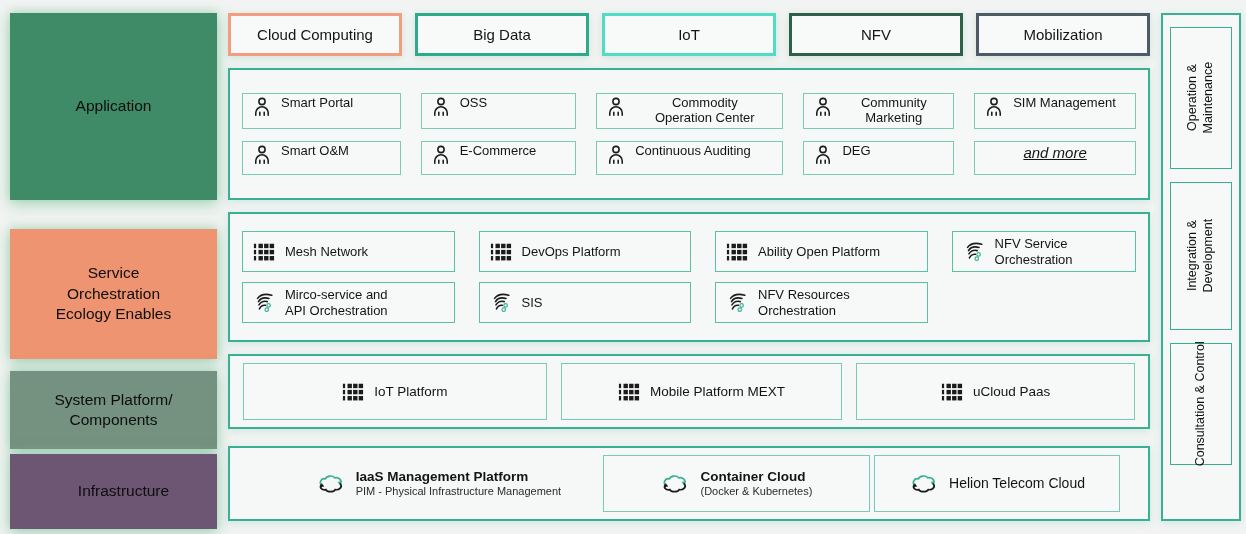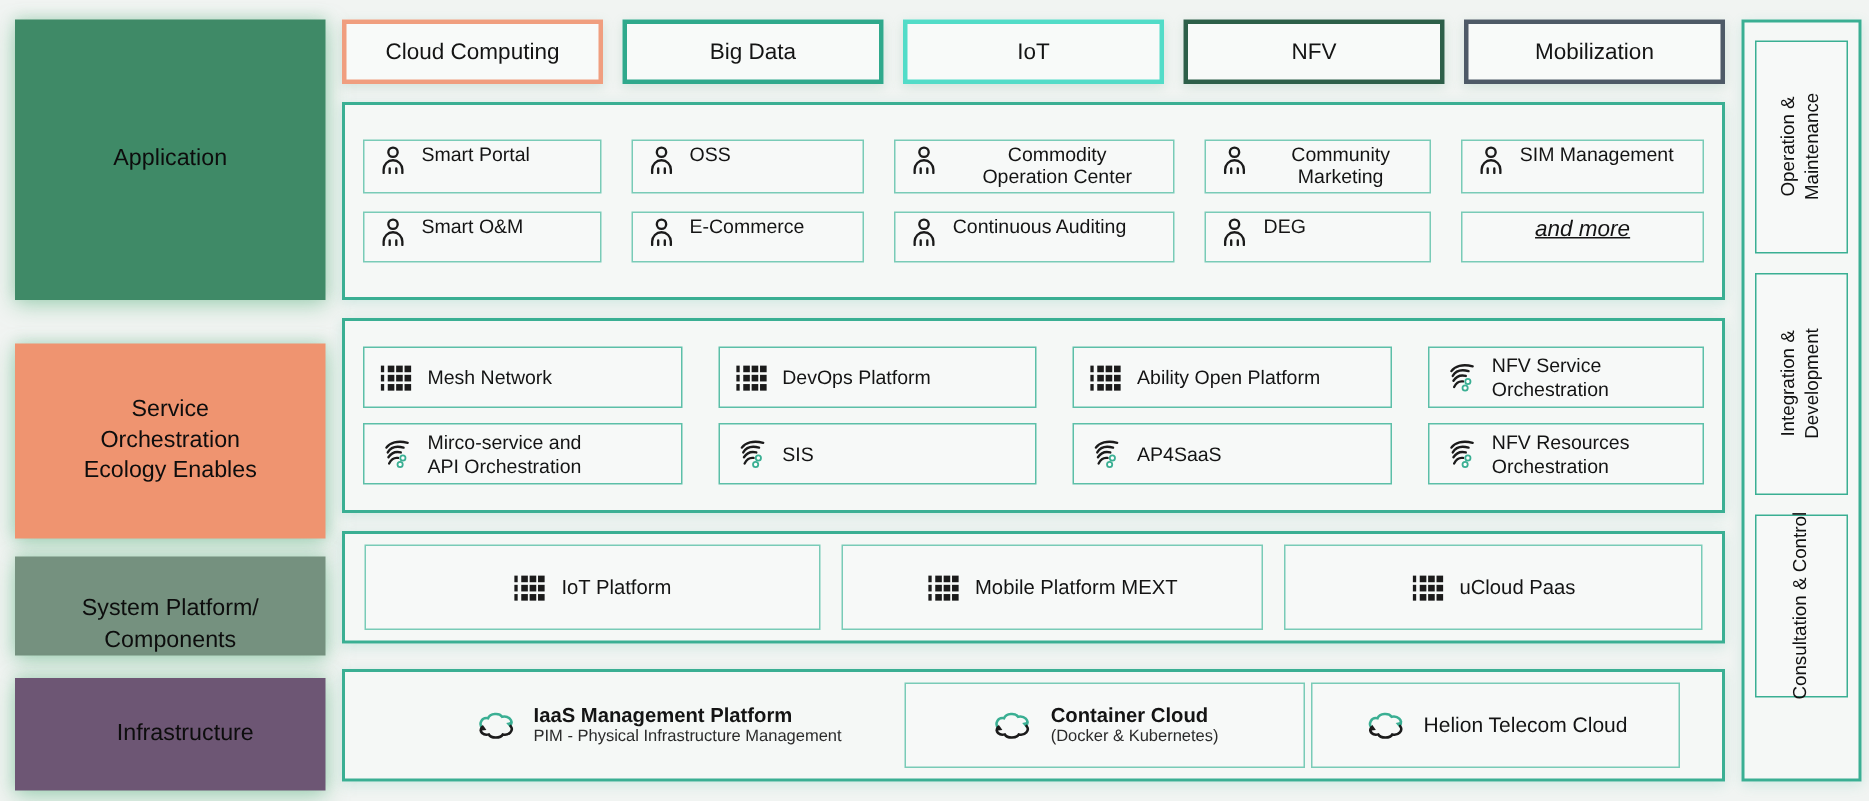--- a/index.html
+++ b/index.html
@@ -17,21 +17,21 @@
   
   .leftcol{display:flex;flex-direction:column;}
   .layer-label{
     display:flex;align-items:center;justify-content:center;text-align:center;
     font-size:15.5px;line-height:1.32;color:#0d0d0d;
     box-shadow:0 4px 14px rgba(126,193,155,.65),0 -2px 8px rgba(126,193,155,.35);
   }
   .layer-label span{white-space:pre-line;}
   .h-app{height:187px;margin-bottom:29px;}
   .h-svc{height:130px;margin-bottom:12px;}
-  .h-plat{height:66px;margin-bottom:15px;align-items:flex-end;}
+  .h-plat{height:78px;margin-bottom:5px;}
   .h-infra{height:75px;}
   
   .maincol{display:flex;flex-direction:column;min-width:0;}
   .topchips{display:grid;grid-template-columns:repeat(5,1fr);gap:13px;height:43px;margin-bottom:12px;}
   .topchip{
     background:#f8faf9;border:3px solid #999;
     display:flex;align-items:center;justify-content:center;
     font-size:15px;box-shadow:0 2px 7px rgba(120,180,150,.25);
   }
   .rowbox{
@@ -289,26 +289,20 @@
         <div class="chip2">
             <svg class="ic">
               <use href="#i-swirl"></use>
             </svg>
             <span class="lbl">SIS</span>
           </div>
         <div class="chip2">
             <svg class="ic">
               <use href="#i-swirl"></use>
             </svg>
-            <span class="lbl">AP4SaaS</span>
-          </div>
-        <div class="chip2">
-            <svg class="ic">
-              <use href="#i-swirl"></use>
-            </svg>
             <span class="lbl">NFV Resources
 Orchestration</span>
           </div>
       </div>
     </div>
 
     <div class="rowbox box-plat">
       <div class="plat-grid">
         <div class="chip3">
             <svg class="ic">

